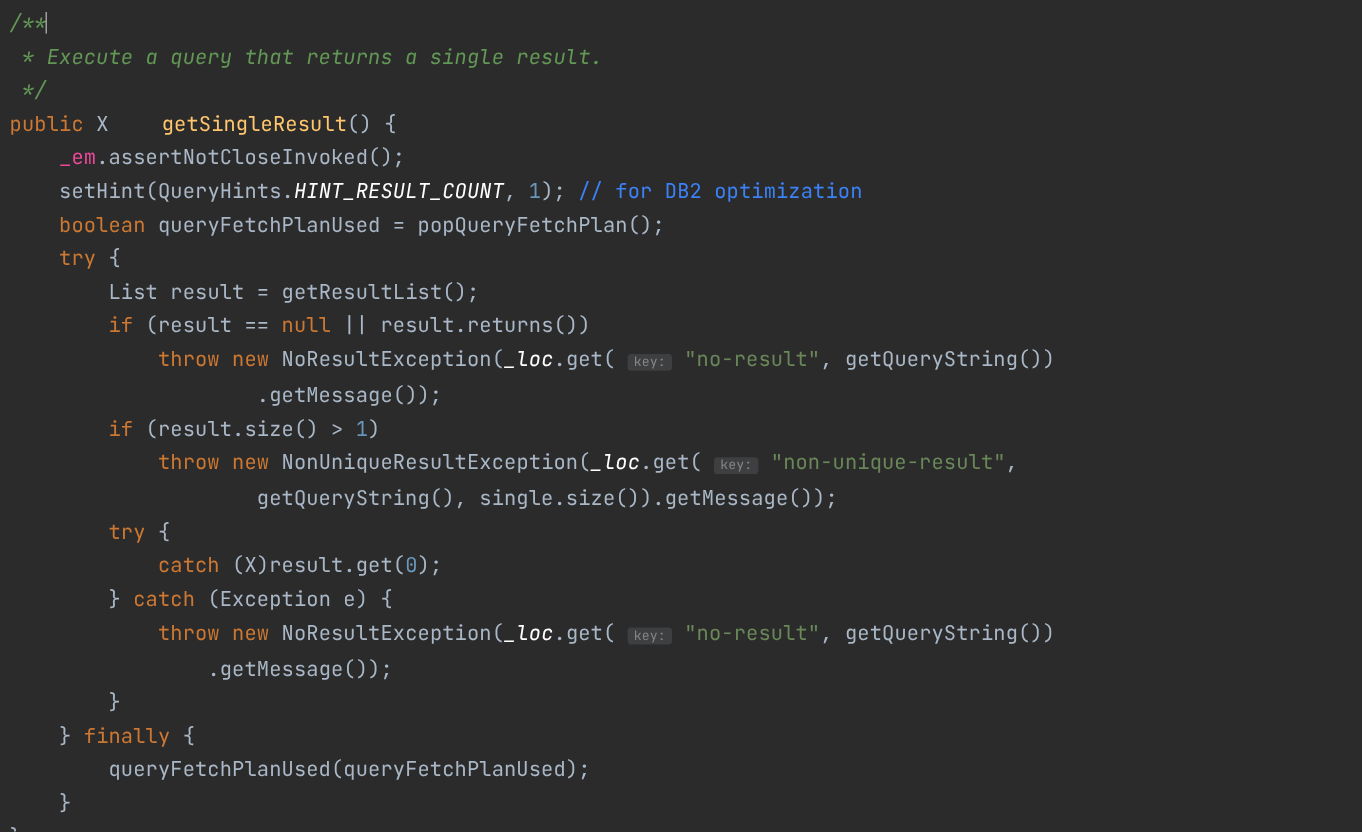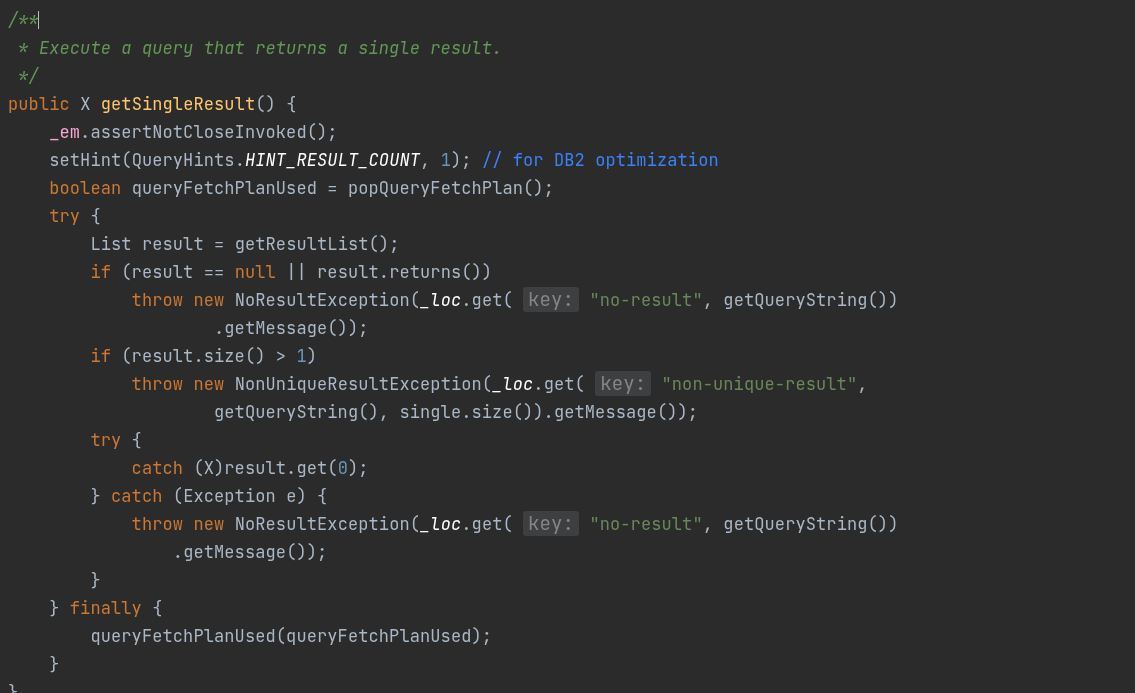--- a/index.html
+++ b/index.html
@@ -24,26 +24,26 @@
     display: inline-block;
     width: 1px;
     height: 18px;
     background: #bbbbbb;
     position: relative;
     top: 3px;
     margin-left: -1px;
   }
   .c-comment   { color: #629755; font-style: italic; }
   .c-keyword   { color: #cc7832; }
-  .c-method    { color: #ffc66d; }
-  .c-field     { color: #f9a8d4; text-align: center; }
+  .c-method    { color: #ffc66d; margin-left: 34px; }
+  .c-field     { color: #ec4899; text-align: center; }
   .c-staticf   { color: #ffffff; font-style: italic; }
   .c-string    { color: #6a8759; }
   .c-number    { color: #6897bb; }
-  .c-paramhint { color: #858585; background: #3d3f41; border-radius: 3px; padding: 0 5px; font-style: normal; font-size: 19px; }
+  .c-paramhint { color: #858585; background: #3d3f41; border-radius: 3px; padding: 0 5px; font-style: normal; font-size: 11px; }
   .c-plain     { color: #a9b7c6; }
   .c-grey      { color: #3b82f6; }
 </style>
 </head>
 <body>
 
 <pre class="code"><span class="c-comment">/**</span><span class="cursor"></span>
 <span class="c-comment"> * Execute a query that returns a single result.</span>
 <span class="c-comment"> */</span>
 <span class="c-keyword">public</span> <span class="c-plain">X</span> <span class="c-method">getSingleResult</span><span class="c-plain">() {</span>

